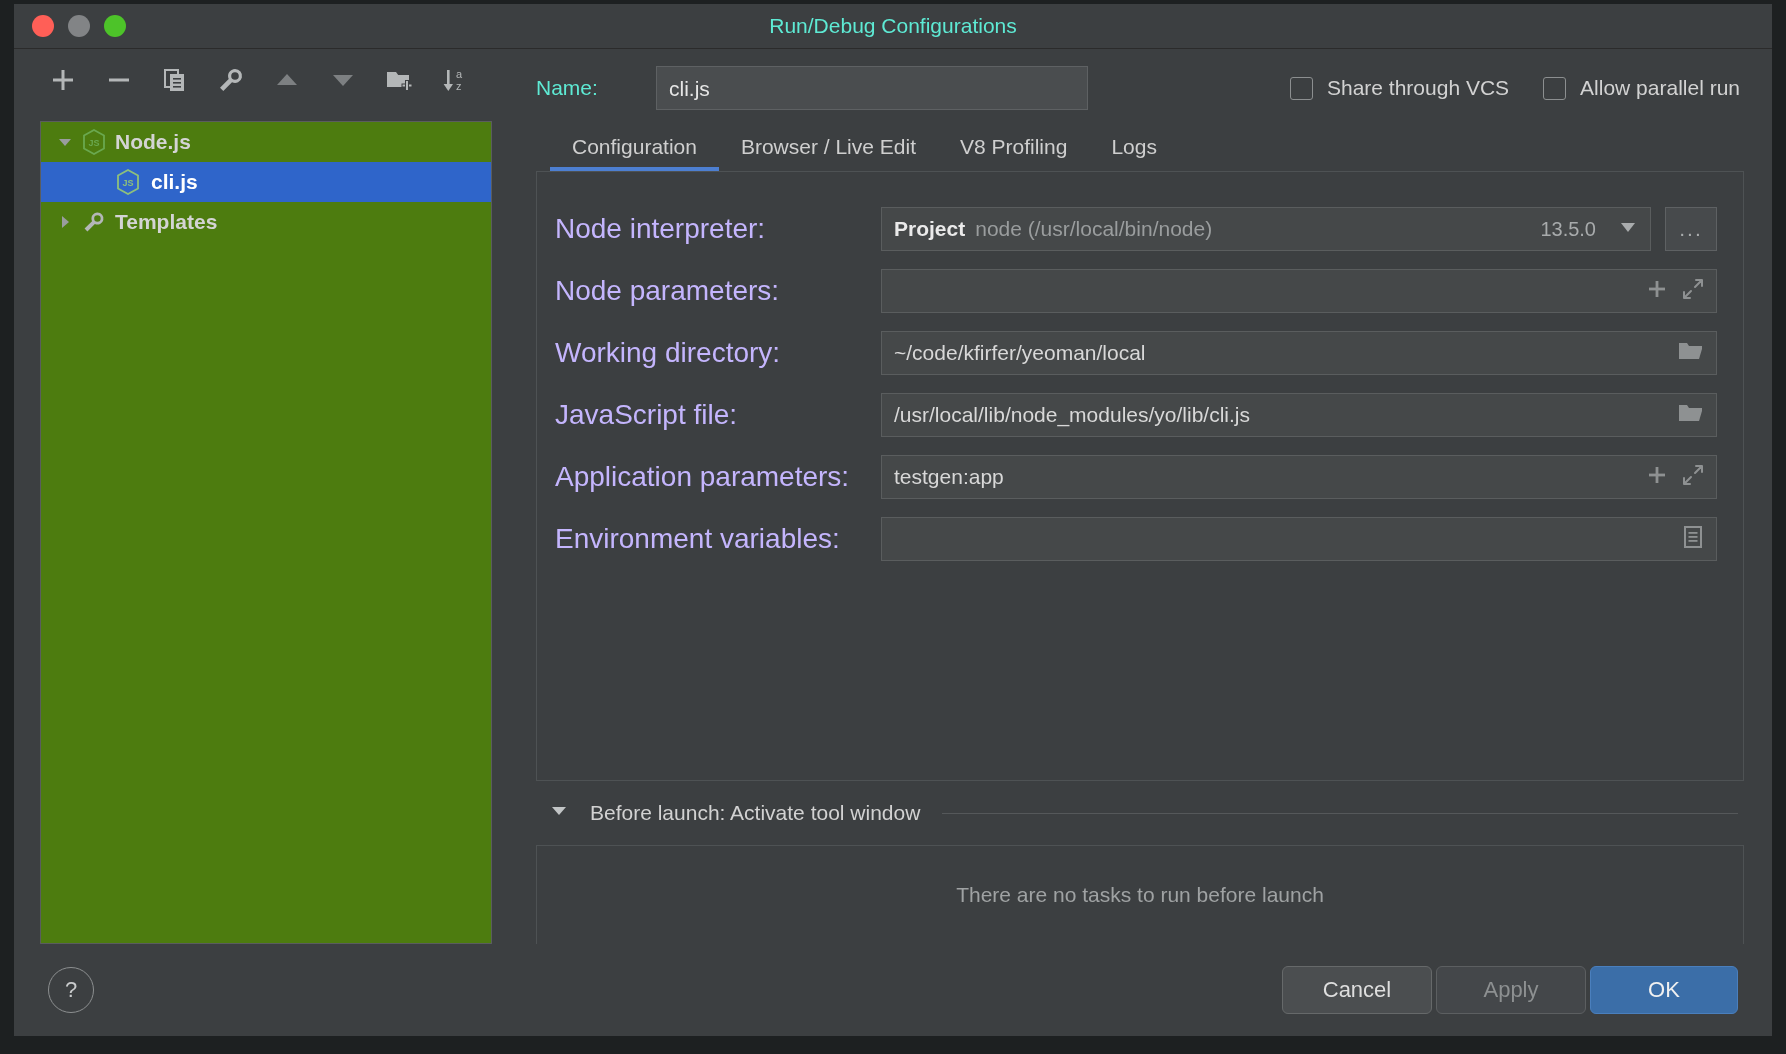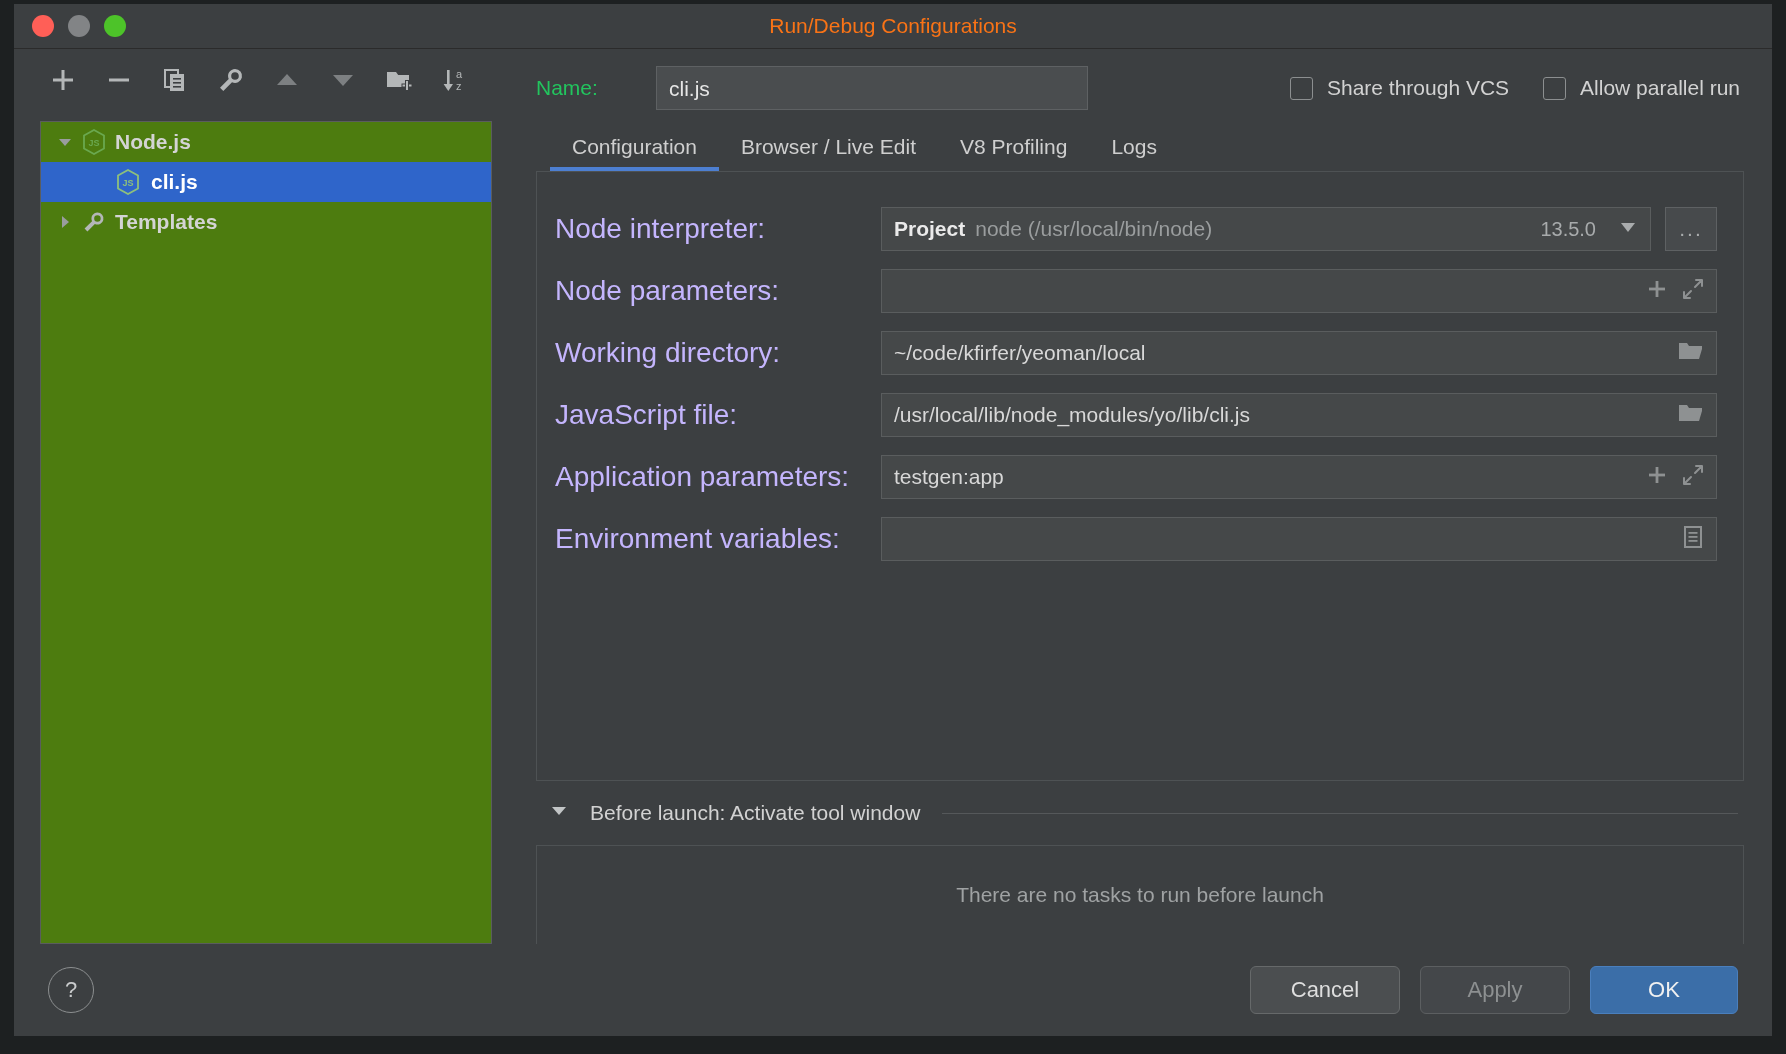--- a/index.html
+++ b/index.html
@@ -13,21 +13,21 @@
   
   .titlebar{height:44px;background:#3c3f41;border-bottom:1px solid #2b2b2b;
             position:relative;flex:0 0 auto;}
   .traffic{position:absolute;left:18px;top:50%;transform:translateY(-50%);
            display:flex;gap:14px;align-items:center;}
   .dot{width:22px;height:22px;border-radius:50%;}
   .dot.red{background:#ff5f57;}
   .dot.yellow{background:#828486;}
   .dot.green{background:#4dc329;}
   .title{position:absolute;left:0;right:0;top:0;height:44px;line-height:44px;
-         text-align:center;color:#f97316;font-size:21px;}
+         text-align:center;color:#5eead4;font-size:21px;}
 
   
   .body{flex:1 1 auto;display:flex;position:relative;}
 
   
   .left{width:512px;flex:0 0 512px;display:flex;flex-direction:column;padding:0 0 0 0;}
   .toolbar{height:62px;display:flex;align-items:center;gap:22px;padding-left:32px;}
   .tb{width:34px;height:34px;display:flex;align-items:center;justify-content:center;
       color:#b4b7b8;}
   .tb svg{display:block;}
@@ -37,21 +37,21 @@
        font-weight:bold;padding-left:10px;}
   .row.selected{background:#2f65ca;color:#ffffff;}
   .row .tri{width:28px;display:flex;align-items:center;justify-content:center;color:#9a9d9e;}
   .row .ico{width:30px;display:flex;align-items:center;justify-content:center;margin-right:6px;}
   .row.child{padding-left:72px;}
   .row.child .ico{margin-right:8px;}
 
   
   .right{flex:1 1 auto;display:flex;flex-direction:column;padding:0 28px 0 10px;min-width:0;}
   .namerow{height:62px;display:flex;align-items:center;gap:0;padding-top:8px;}
-  .namelabel{color:#22c55e;font-size:21px;width:120px;}
+  .namelabel{color:#5eead4;font-size:21px;width:120px;}
   .nameinput{width:432px;height:44px;background:#4a4d4f;border:1px solid #5e6163;
              color:#e6e6e6;font-size:21px;line-height:44px;padding-left:12px;box-sizing:border-box;
              overflow:hidden;white-space:nowrap;}
   .checks{margin-left:auto;display:flex;align-items:center;gap:34px;padding-right:4px;}
   .chk{display:flex;align-items:center;gap:14px;color:#d2d2d2;font-size:21px;white-space:nowrap;}
   .box{width:21px;height:21px;border:1.5px solid #8c8f90;border-radius:3px;background:#3c3f41;
        flex:0 0 auto;}
 
   .tabs{height:52px;display:flex;align-items:flex-end;gap:0;padding-left:14px;}
   .tab{padding:0 22px 12px 22px;color:#cfcfcf;font-size:21px;position:relative;white-space:nowrap;}
@@ -80,21 +80,21 @@
   .beforelaunch{display:flex;align-items:center;gap:22px;height:64px;padding:0 6px 0 14px;}
   .bl-text{color:#d2d2d2;font-size:21px;white-space:nowrap;}
   .bl-line{flex:1 1 auto;height:1px;background:#55585a;}
   .tasksbox{border:1px solid #4e5254;border-bottom:none;height:98px;display:flex;
             align-items:center;justify-content:center;color:#9fa2a3;font-size:21px;}
 
   
   .footer{height:92px;flex:0 0 auto;display:flex;align-items:center;padding:0 34px 0 34px;}
   .help{width:44px;height:44px;border-radius:50%;border:1.5px solid #8c8f90;color:#c9cbcc;
         display:flex;align-items:center;justify-content:center;font-size:22px;}
-  .btns{margin-left:auto;display:flex;align-items:center;gap:20px;}
+  .btns{margin-left:auto;display:flex;align-items:center;gap:4px;}
   .btn{height:48px;min-width:150px;padding:0 26px;border-radius:6px;display:flex;
        align-items:center;justify-content:center;font-size:22px;box-sizing:border-box;}
   .btn.normal{background:#4b4e50;border:1px solid #66696a;color:#dedede;}
   .btn.disabled{background:#44474a;border:1px solid #5c5f61;color:#8d9091;}
   .btn.primary{background:#3b6ea8;border:1px solid #4a7fbd;color:#f0f0f0;min-width:148px;}
 </style>
 </head>
 <body>
 
 <div class="window">

